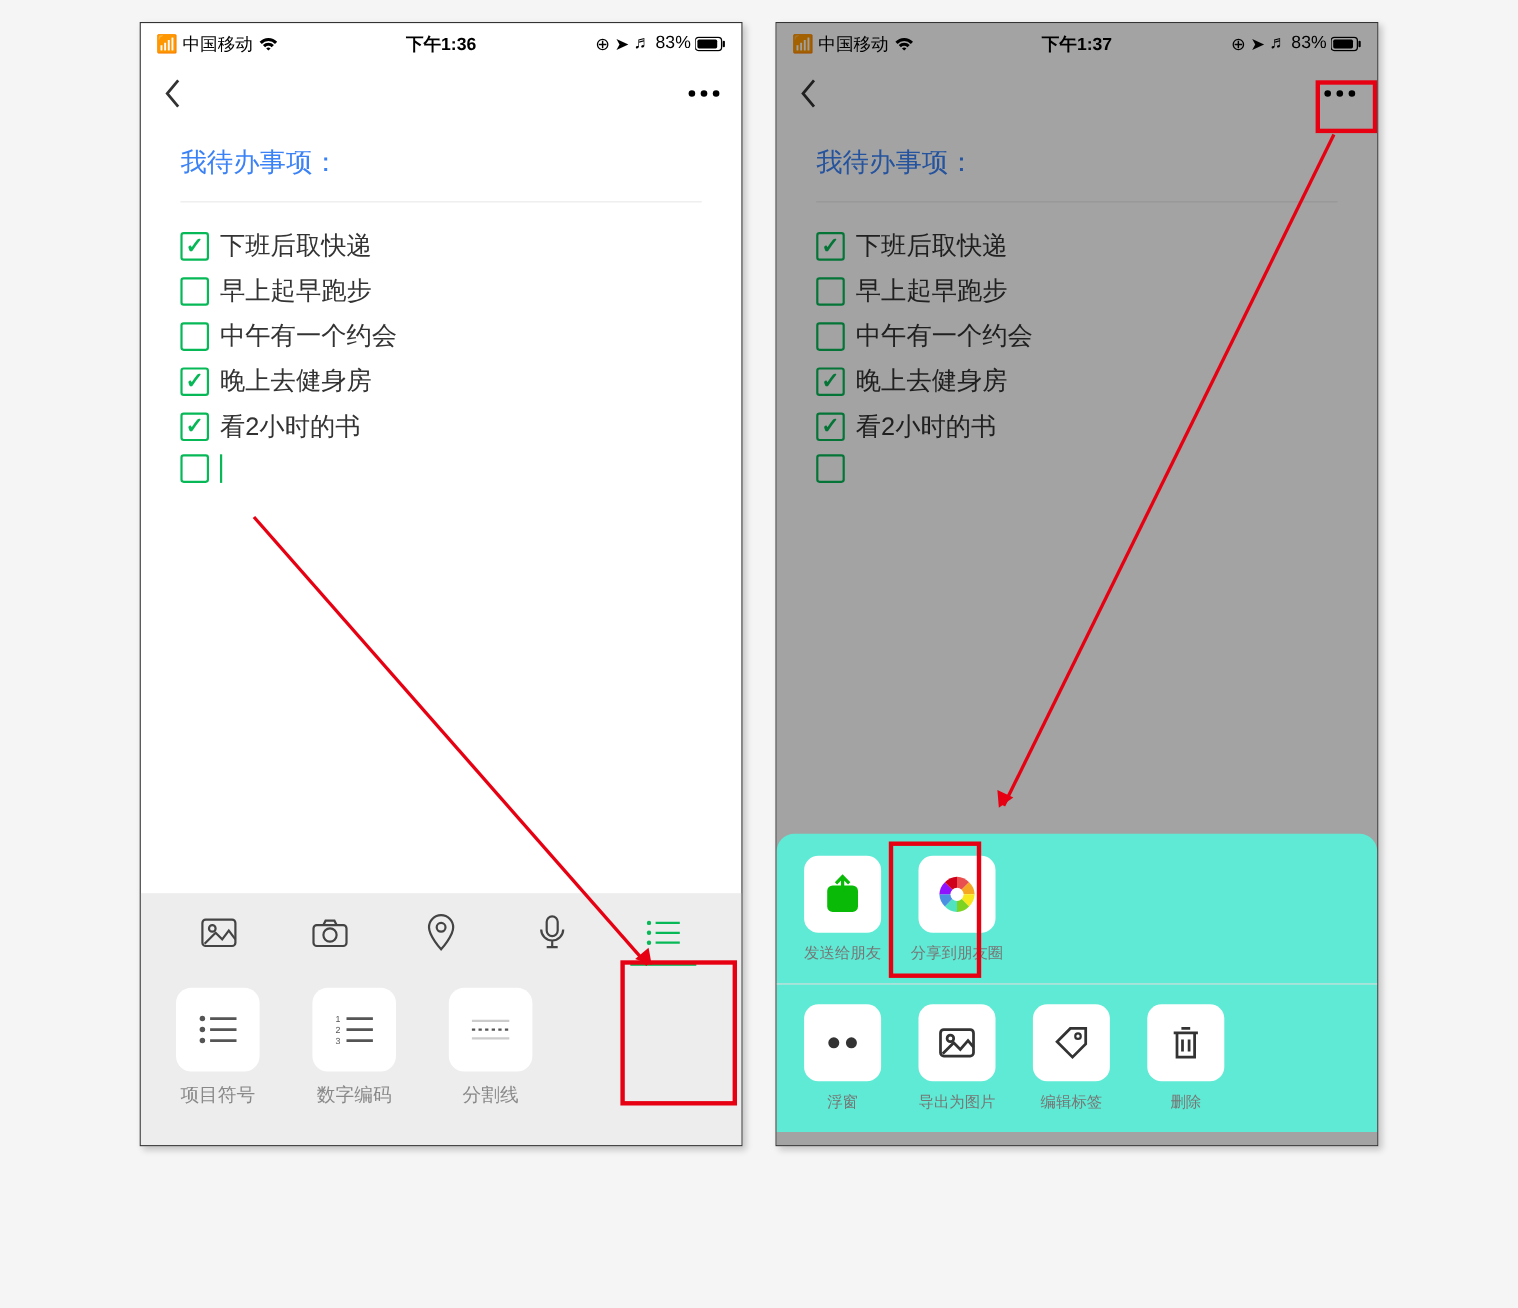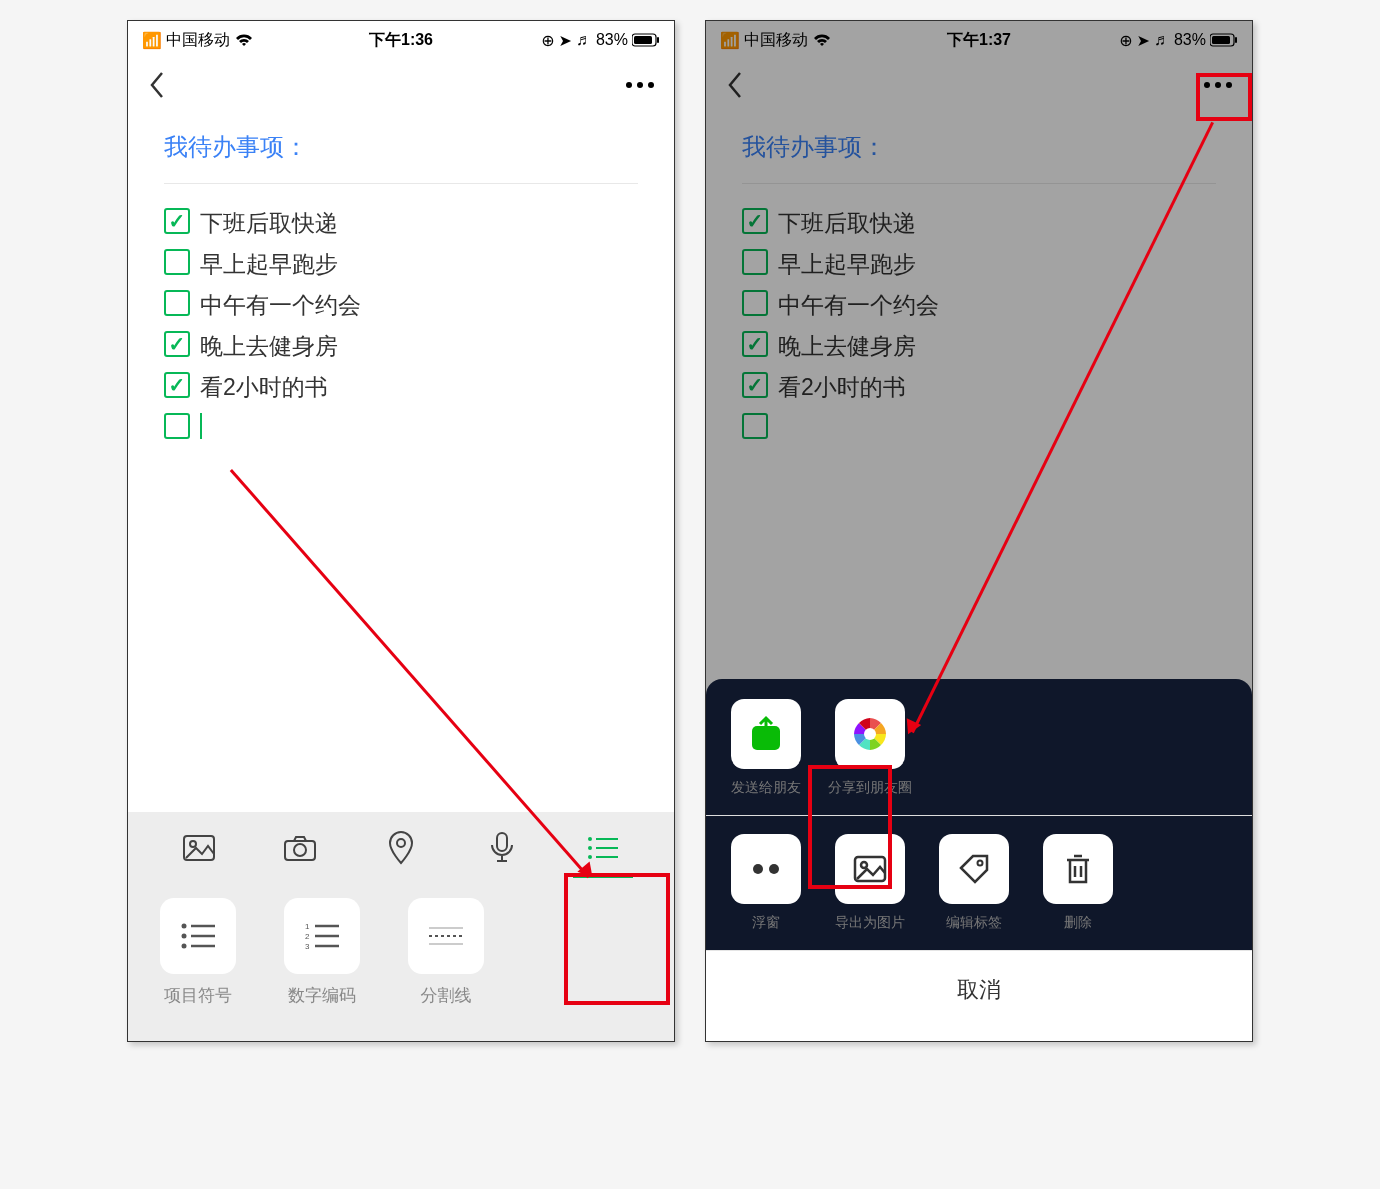--- a/index.html
+++ b/index.html
@@ -42,21 +42,21 @@
     .back-btn { font-size: 28px; color: #333; }
     .more-btn { display: flex; gap: 5px; }
     .more-btn .dot { width: 6px; height: 6px; border-radius: 50%; background: #000; }
     .title-area {
       padding: 20px 36px 20px;
       font-size: 24px;
       color: #3b82f6;
     }
     .divider { height: 1px; background: #e8e8e8; margin: 0 36px 24px; }
     .todo-list { padding: 0 36px; }
-    .todo-item { display: flex; align-items: flex-start; gap: 10px; margin-bottom: 10px; font-size: 23px; color: #333; }
+    .todo-item { display: flex; align-items: center; gap: 10px; margin-bottom: 10px; font-size: 23px; color: #333; }
     .checkbox {
       width: 26px; height: 26px;
       border: 2.5px solid #07b857;
       border-radius: 3px;
       display: flex; align-items: center; justify-content: center;
       flex-shrink: 0;
     }
     .checkbox.checked::after {
       content: "✓";
       font-size: 20px;
@@ -103,22 +103,22 @@
     .opt-label { font-size: 17px; color: #888; }
 
     
     .overlay {
       position: absolute;
       inset: 0;
       background: rgba(0,0,0,0.36);
     }
     .share-sheet {
       position: absolute;
-      bottom: 0; left: 0; right: 0;
-      background: #0f172a;
+      bottom: 12px; left: 0; right: 0;
+      background: #5eead4;
       border-radius: 16px 16px 0 0;
       padding-top: 20px;
     }
     .sheet-row {
       display: flex;
       padding: 0 20px 18px;
       gap: 24px;
     }
     .sheet-item { display:flex; flex-direction:column; align-items:center; gap:10px; width: 80px; }
     .sheet-icon {
@@ -450,20 +450,19 @@
         </div>
         <div class="sheet-item">
           <div class="sheet-icon">
             <svg width="30" height="34" viewBox="0 0 30 34">
               <path d="M4 8 L26 8 M11 4 L19 4 M7 8 L7 30 L23 30 L23 8 M12 14 L12 25 M18 14 L18 25" stroke="#333" stroke-width="2.5" fill="none"></path>
             </svg>
           </div>
           <div class="sheet-label">删除</div>
         </div>
       </div>
-    <div class="sheet-cancel">取消</div>
   </div>
 
   <div class="highlight-red" style="left:490px; top:52px; width:56px; height:48px;"></div>
   <div class="highlight-red" style="left:102px; top:744px; width:84px; height:124px;"></div>
   <div class="arrow-line" style="left:508px; top:102px; width:680px; transform:rotate(116.2deg);"></div>
   <div class="arrow-head" style="left:197px; top:700px; transform:rotate(25deg);"></div>
 </div>
 
 </body></html>

